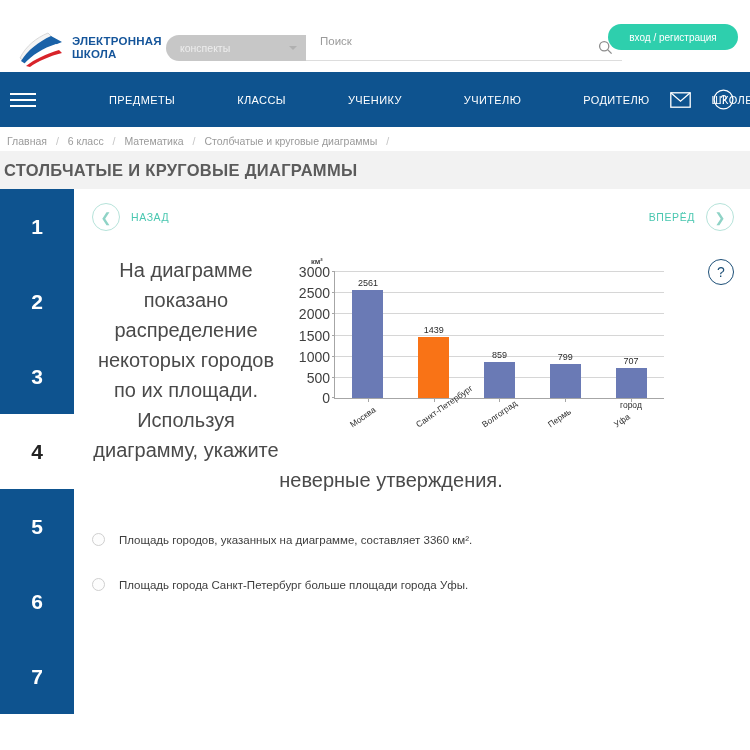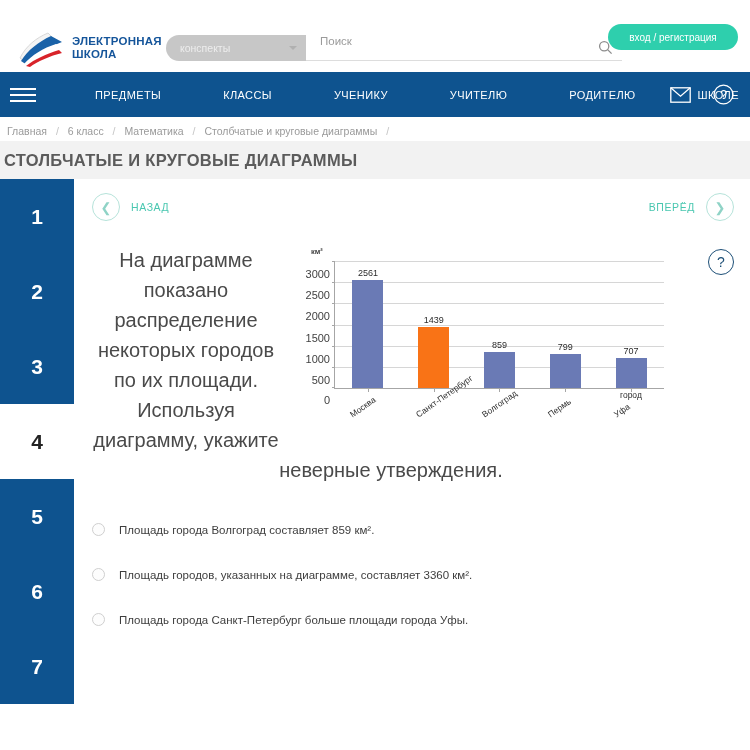--- a/index.html
+++ b/index.html
@@ -63,24 +63,25 @@
     position: absolute; right: 12px; top: 0px;
     width: 130px; height: 26px;
     background: #2ecfad;
     border-radius: 13px;
     color: #ffffff; font-size: 10px;
     display: flex; align-items: center; justify-content: center;
   }
 
   
   .navbar {
-    height: 45px;
+    height: 55px;
     background: #0e538f;
     display: flex; align-items: center;
     position: relative;
+    gap: 14px;
   }
   .burger { margin-left: 10px; width: 38px; display:flex; flex-direction:column; gap:4px; align-items:center; }
   .burger span { display:block; width: 26px; height: 2px; background: #ffffff; }
   .nav-items { display: flex; align-items: center; margin-left: 28px; }
   .nav-item {
     color: #ffffff; font-size: 11px; letter-spacing: .4px;
     padding: 0 31px;
   }
   .nav-right { position: absolute; right: 16px; display: flex; align-items: center; gap: 22px; }
 
@@ -158,24 +159,23 @@
     width: 330px; height: 128px;
     border-left: 1px solid #a6a6a6;
     border-bottom: 1px solid #a6a6a6;
   }
   .gridline {
     position: absolute; left: 0; width: 100%;
     border-top: 1px solid #d6d6d6;
   }
   .ytick {
     position: absolute; right: 100%; margin-right: 5px;
-    font-size: 11px; color: #3f3f3f;
+    font-size: 14px; color: #3f3f3f;
     transform: translateY(-50%);
     white-space: nowrap;
-    margin-top: 12px;
   }
   .ytickmark {
     position: absolute; right: 100%; width: 3px;
     border-top: 1px solid #a6a6a6;
   }
   .bars {
     position: absolute; left: 0; bottom: 0; right: 0; top: 0;
     display: flex; align-items: flex-end;
   }
   .barcell { flex: 1; display: flex; justify-content: center; align-items: flex-end; height: 100%; position: relative; }
@@ -426,24 +426,20 @@
           <div class="xaxis-title">город</div>
         </div>
       </div>
 
       <div class="qtext">На диаграмме показано распределение некоторых городов по их площади. Используя диаграмму, укажите неверные утверждения.</div>
     </div>
 
     <div class="answers">
       <div class="answer">
         <span class="radio"></span>
-        <span class="answer-label">Площадь города Волгоград составляет 859 км².</span>
-      </div>
-      <div class="answer">
-        <span class="radio"></span>
         <span class="answer-label">Площадь городов, указанных на диаграмме, составляет 3360 км².</span>
       </div>
       <div class="answer">
         <span class="radio"></span>
         <span class="answer-label">Площадь города Санкт-Петербург больше площади города Уфы.</span>
       </div>
     </div>
 
   </div>
 </div>

